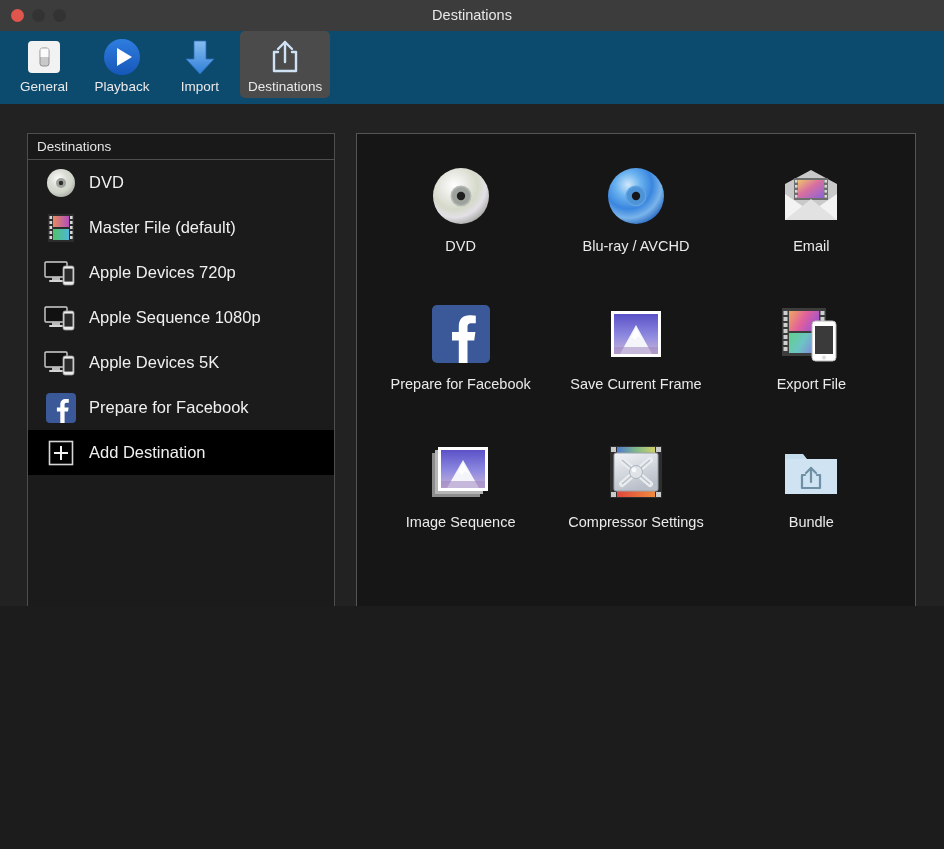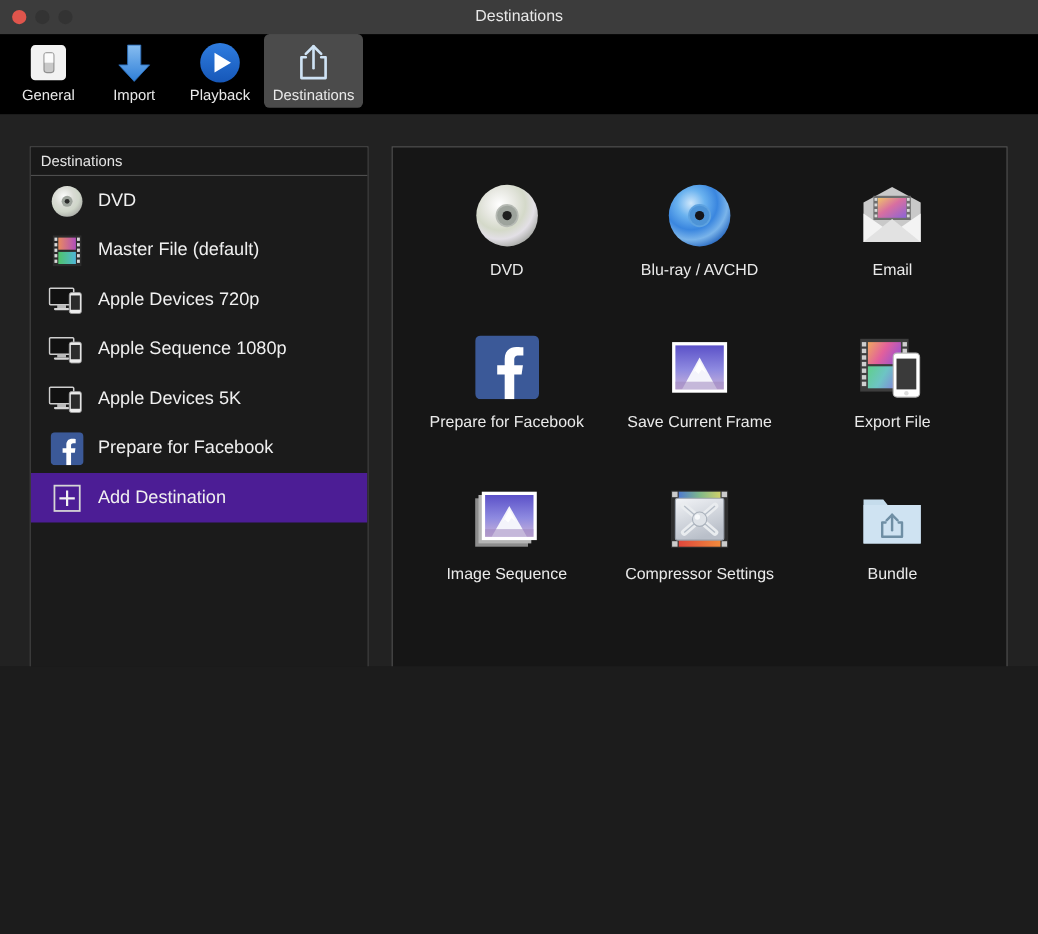--- a/index.html
+++ b/index.html
@@ -48,21 +48,21 @@
     right: 0;
     line-height: 31px;
     text-align: center;
     font-size: 14.5px;
     color: #e8e8e8;
   }
 
   
   .toolbar {
     height: 73px;
-    background: #000000;
+    background: #0c4a6e;
     display: flex;
     align-items: flex-start;
     padding-left: 6px;
     box-sizing: border-box;
   }
   .tb-item {
     width: auto;
     min-width: 60px;
     padding: 5px 8px 4px 8px;
     margin-right: 2px;
@@ -125,21 +125,21 @@
     overflow: hidden;
   }
   .sb-row {
     height: 45px;
     display: flex;
     align-items: center;
     padding-left: 16px;
     box-sizing: border-box;
     cursor: default;
   }
-  .sb-row.selected { background: #4c1d95; }
+  .sb-row.selected { background: #000000; }
   .sb-row-icon {
     width: 34px;
     height: 34px;
     margin-right: 11px;
     display: flex;
     align-items: center;
     justify-content: center;
     flex: none;
   }
   .sb-row-label {
@@ -227,50 +227,50 @@
       <div class="tb-icon">
         <svg width="38" height="38" viewBox="0 0 38 38">
           <rect x="3" y="3" width="32" height="32" rx="4" fill="#f2f2f2"></rect>
           <rect x="15" y="10" width="9" height="18" rx="2.5" fill="#c9c9c9" stroke="#8e8e8e" stroke-width="1"></rect>
           <rect x="15.5" y="10.5" width="8" height="8.5" fill="#fbfbfb"></rect>
         </svg>
       </div>
       <div class="tb-label">General</div>
     </div>
 
-
-    <div class="tb-item">
-      <div class="tb-icon">
-        <svg width="40" height="40" viewBox="0 0 40 40">
-          <defs>
-            <linearGradient id="imGrad" x1="0" y1="0" x2="0" y2="1">
-              <stop offset="0%" stop-color="#87bdf0"></stop>
-              <stop offset="100%" stop-color="#2f7fd8"></stop>
-            </linearGradient>
-          </defs>
-          <path d="M14 4 H26 V22 H34 L20 37 L6 22 H14 Z" fill="url(#imGrad)" stroke="#2a6cb8" stroke-width="0.8"></path>
-        </svg>
-      </div>
-      <div class="tb-label">Import</div>
-    </div>
 
     <div class="tb-item">
       <div class="tb-icon">
         <svg width="40" height="40" viewBox="0 0 40 40">
           <defs>
             <linearGradient id="pbGrad" x1="0" y1="0" x2="0" y2="1">
               <stop offset="0%" stop-color="#2f7de0"></stop>
               <stop offset="100%" stop-color="#1657b8"></stop>
             </linearGradient>
           </defs>
           <circle cx="20" cy="20" r="18" fill="url(#pbGrad)"></circle>
           <path d="M15 11 L30 20 L15 29 Z" fill="#ffffff"></path>
         </svg>
       </div>
       <div class="tb-label">Playback</div>
+    </div>
+
+    <div class="tb-item">
+      <div class="tb-icon">
+        <svg width="40" height="40" viewBox="0 0 40 40">
+          <defs>
+            <linearGradient id="imGrad" x1="0" y1="0" x2="0" y2="1">
+              <stop offset="0%" stop-color="#87bdf0"></stop>
+              <stop offset="100%" stop-color="#2f7fd8"></stop>
+            </linearGradient>
+          </defs>
+          <path d="M14 4 H26 V22 H34 L20 37 L6 22 H14 Z" fill="url(#imGrad)" stroke="#2a6cb8" stroke-width="0.8"></path>
+        </svg>
+      </div>
+      <div class="tb-label">Import</div>
     </div>
 
     <div class="tb-item selected">
       <div class="tb-icon">
         <svg width="38" height="40" viewBox="0 0 38 40">
           <g fill="none" stroke="#cfe3f5" stroke-width="2.4" stroke-linecap="round" stroke-linejoin="round">
             <path d="M12 15 H8 V34 H30 V15 H26"></path>
             <line x1="19" y1="5" x2="19" y2="25"></line>
             <path d="M12 12 L19 5 L26 12"></path>
           </g>

